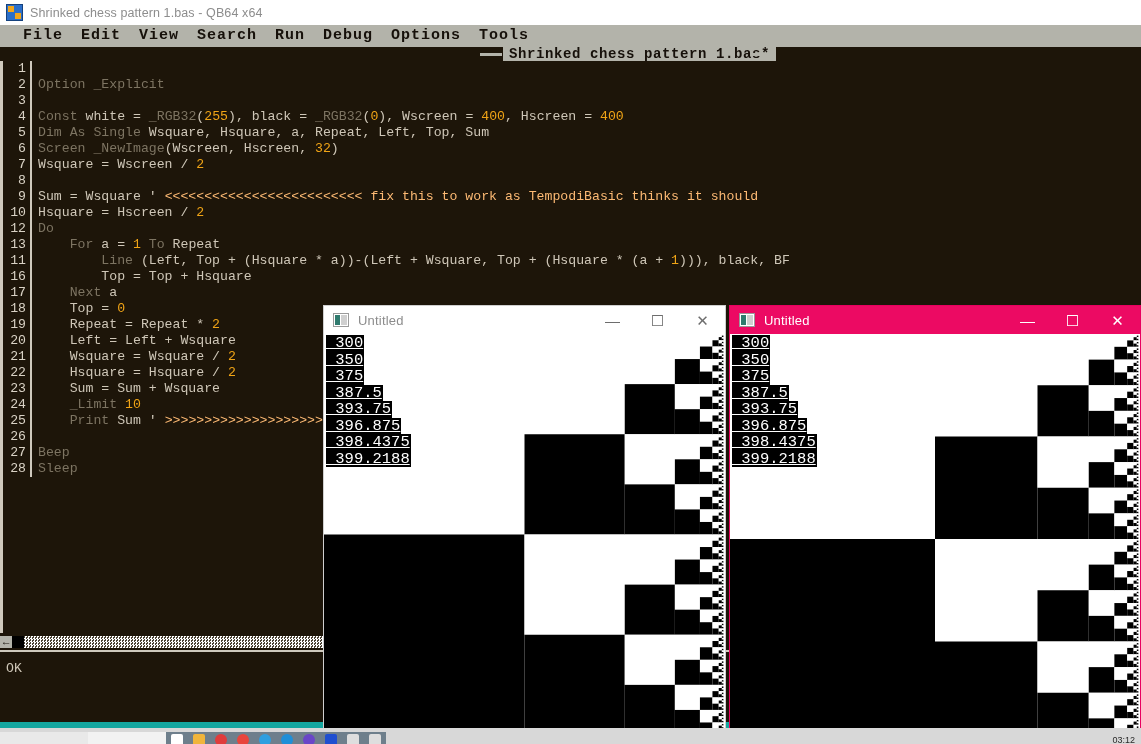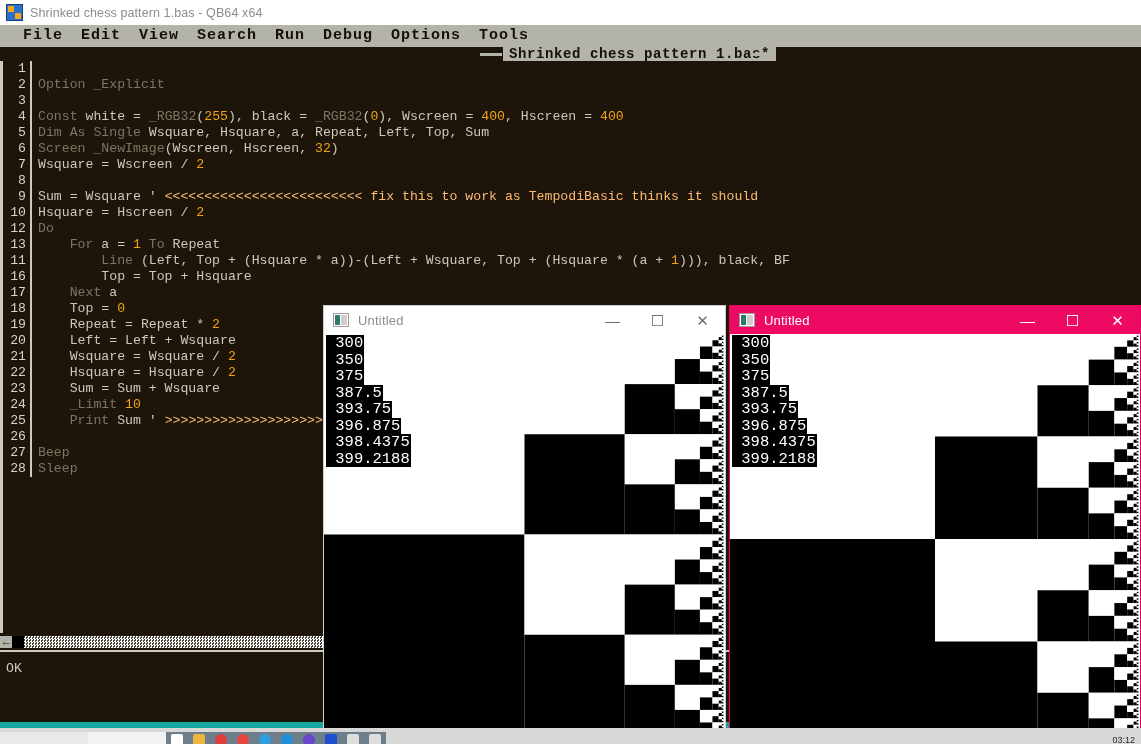--- a/index.html
+++ b/index.html
@@ -175,21 +175,21 @@
     background: #ffffff; overflow: hidden;
   }
   .printout {
     position: absolute; left: 2px; top: 1px;
     font-family: "Liberation Mono", monospace;
     font-size: 15.5px; line-height: 16.5px;
     color: #ffffff; z-index: 5;
   }
   .printout div {
     background: #000000; display: inline-block;
-    padding-right: 1px; white-space: pre;
+    padding-right: 1px; white-space: pre; text-decoration: underline;
   }
   .printout-row { display: block !important; background: none !important; }
 
   
   #outwin1 {
     left: 323px; top: 305px; width: 403px; height: 439px;
     border: 1px solid #cfcfcf; background: #ffffff;
   }
   #outwin1 .titlebar { background: #ffffff; }
   #outwin1 .tb-title { color: #8c8c8c; }

